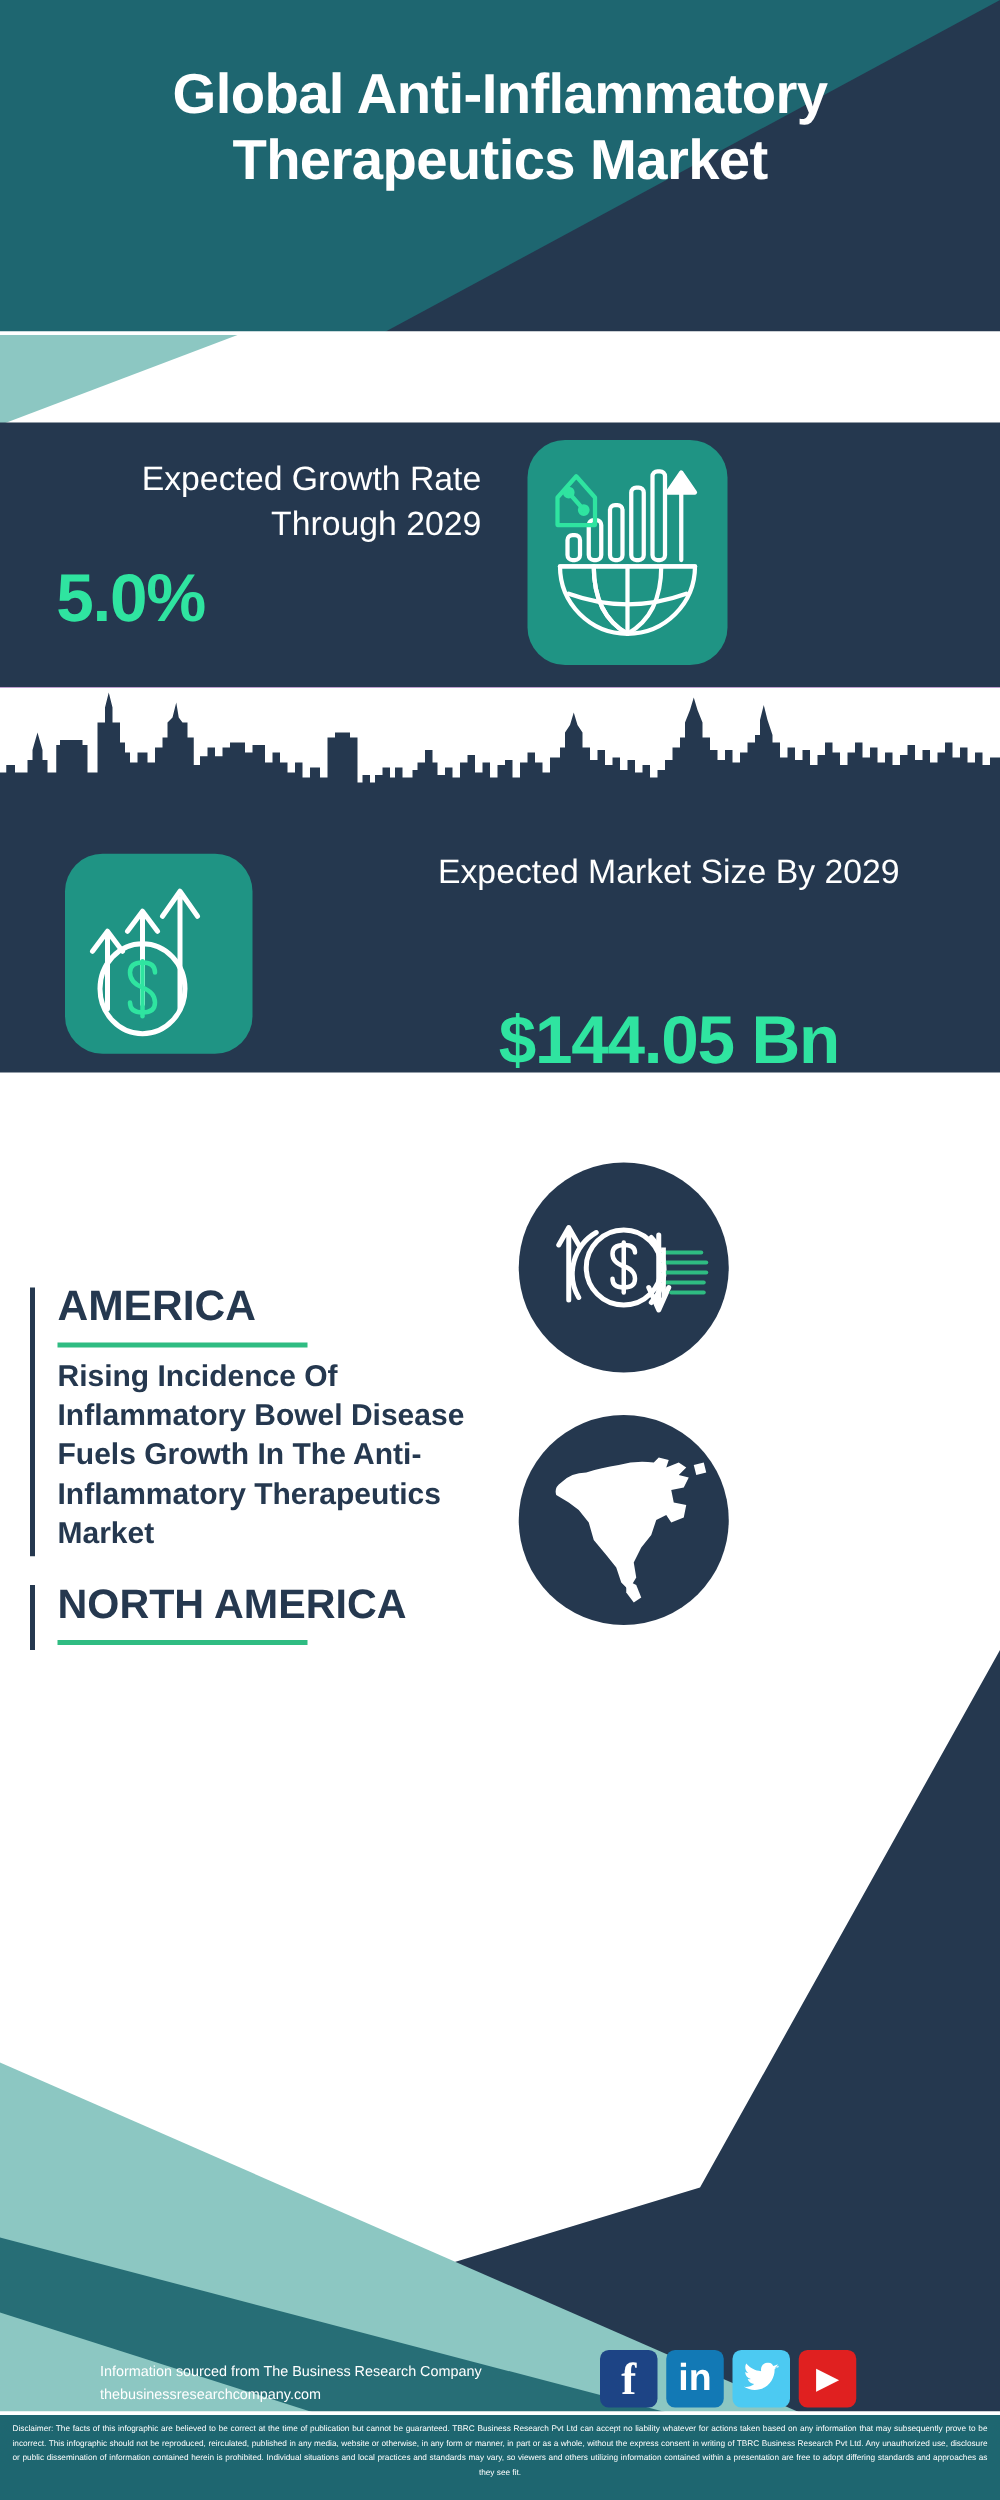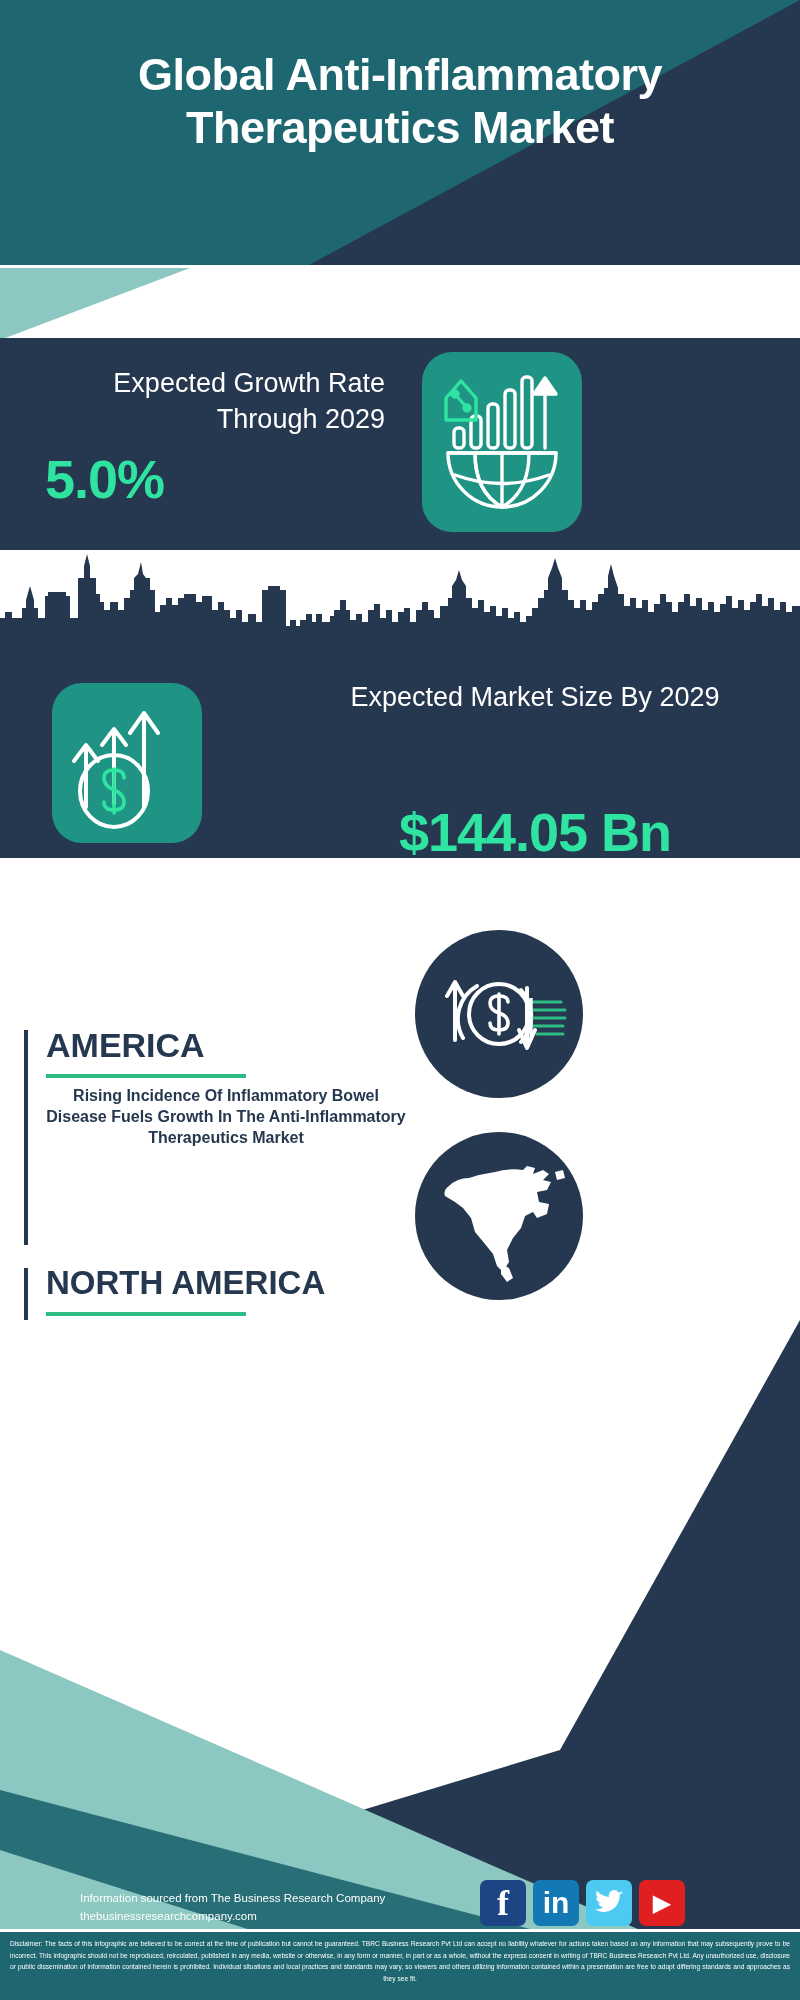--- a/index.html
+++ b/index.html
@@ -132,21 +132,21 @@
     color:#25384f;
     font-weight:bold;
     line-height:1.30;
   }
 
   
   #driver-block { left:24px; top:1030px; width:400px; height:215px; }
   #driver-block .info-bar { height:215px; }
   #driver-block .info-heading { font-size:34px; top:-4px; }
   #driver-block .info-rule { top:44px; width:200px; }
-  #driver-block .info-body { top:56px; width:360px; font-size:16px;text-align:center; }
+  #driver-block .info-body { top:56px; width:360px; font-size:24px; }
 
   
   #region-block { left:24px; top:1268px; width:400px; height:180px; }
   #region-block .info-bar { height:180px; }
   #region-block .info-heading { font-size:33px; top:-4px; }
   #region-block .info-rule { top:44px; width:200px; }
   #region-block .info-body { top:58px; width:340px; font-size:21px; }
 
   .circle-icon {
     position:absolute;

